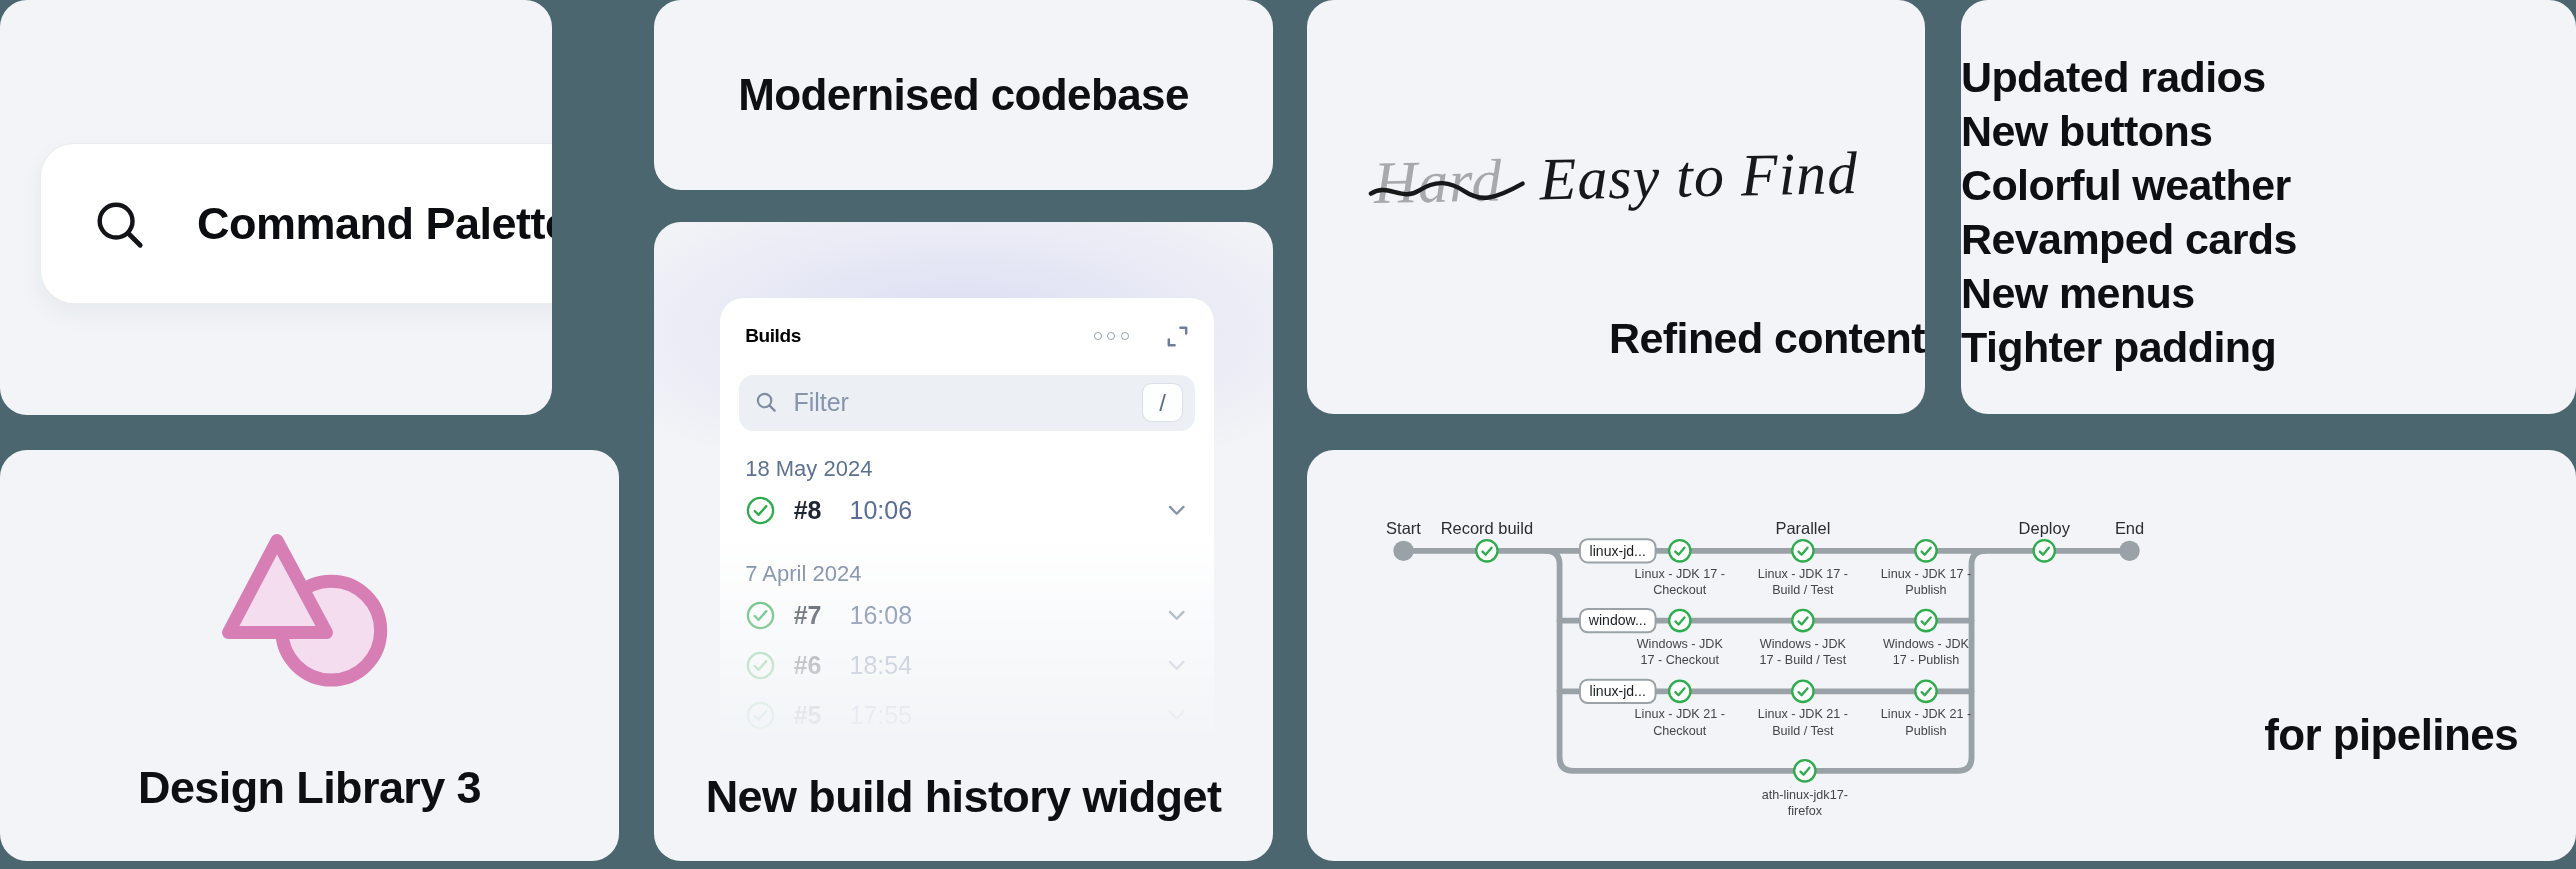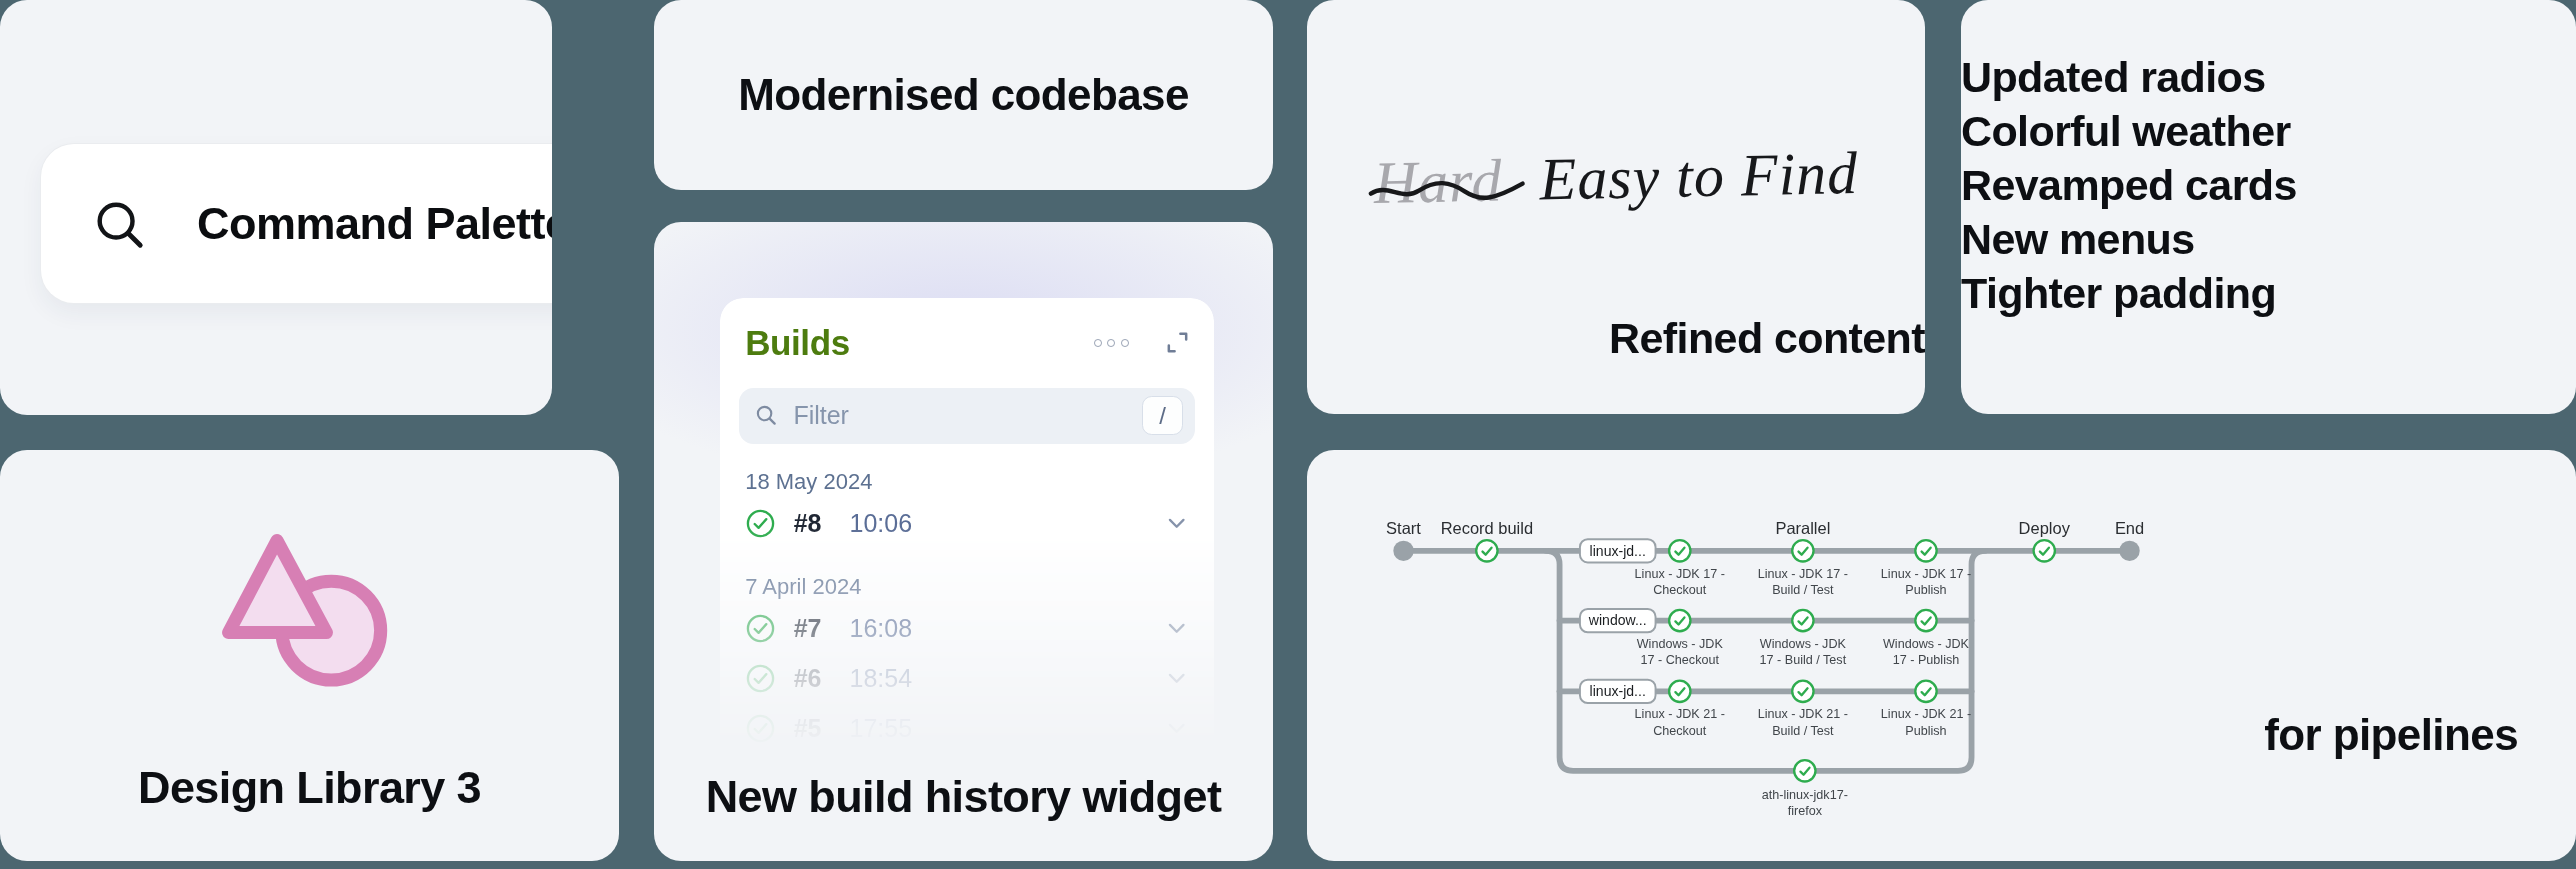--- a/index.html
+++ b/index.html
@@ -26,21 +26,21 @@
 
   
   #card-builds{left:654px;top:222px;width:619px;height:639px}
   #card-builds::before{content:"";position:absolute;left:-15%;top:-8%;width:130%;height:62%;
     background:radial-gradient(closest-side at 50% 40%, rgba(201,201,240,.55), rgba(201,201,240,0));}
   .widget{position:absolute;left:66px;top:76px;width:494px;height:504px;background:#fff;border-radius:23px;
     box-shadow:0 11.6px 29px rgba(30,50,80,.07);padding:23px 19.4px 0 19.4px;
     -webkit-mask-image:linear-gradient(180deg,#000 45%,rgba(0,0,0,.45) 70%,transparent 90%);
     mask-image:linear-gradient(180deg,#000 45%,rgba(0,0,0,.45) 70%,transparent 90%);}
   .w-head{display:flex;align-items:center;padding:1.9px 3.9px 0 5.8px}
-  .w-title{font-size:35px;font-weight:700;letter-spacing:-0.4px;color:#4d7c0f;flex:1}
+  .w-title{font-size:19px;font-weight:700;letter-spacing:-0.4px;color:#000000;flex:1}
   .dots{display:flex;gap:5.8px;margin-right:35px}
   .dots i{width:7.8px;height:7.8px;border:1.9px solid #96a0b2;border-radius:50%;display:block}
   .w-filter{margin-top:25px;height:56px;background:#ecf0f5;border-radius:14.5px;display:flex;align-items:center;padding:0 11.6px 0 15.5px}
   .w-filter .ph{font-size:25px;color:#8695ac;margin-left:15.5px;flex:1}
   .kbd{width:41px;height:39px;border:1.9px solid #d8dfe9;border-radius:9.7px;background:rgba(255,255,255,.9);
     color:#5d6c87;font-size:24px;display:flex;align-items:center;justify-content:center}
   .date-row{font-size:22px;color:var(--slate);padding:25px 5.8px 3.9px 5.8px;font-weight:500}
   .b-row{display:flex;align-items:center;height:50px;padding:0 7.8px 0 5.8px}
   .b-id{font-size:25px;font-weight:600;color:#1f2633;margin-left:17.5px;width:50px}
   .b-time{font-size:25px;color:var(--time);margin-left:5.8px;flex:1}
@@ -185,20 +185,21 @@
     <span class="hw-hard"><span>Hard</span><svg width="163" height="25" viewBox="0 0 168 26">
       <path d="M4 15 C 22 4, 36 24, 54 13 S 86 4, 102 15 S 132 24, 162 8" fill="none" stroke="#17181a" stroke-width="4.6" stroke-linecap="round"></path>
     </svg></span>
     <span class="hw-easy">Easy to Find</span>
   </div>
   <div class="cap">Refined content</div>
 </div>
 
 <div class="card" id="card-features">
   <div class="line">Updated radios</div>
+  <div class="line">New buttons</div>
   <div class="line">Colorful weather</div>
   <div class="line">Revamped cards</div>
   <div class="line">New menus</div>
   <div class="line">Tighter padding</div>
 </div>
 
 <div class="card" id="card-design">
   <svg class="shapes" width="194" height="184" viewBox="0 0 200 190">
     <circle cx="123" cy="107" r="51" fill="#f3ddef" stroke="#d77fb4" stroke-width="13.5"></circle>
     <path d="M67 14 L17 109 L118 109 Z" fill="#f3ddef" stroke="#d77fb4" stroke-width="13.5" stroke-linejoin="round"></path>

